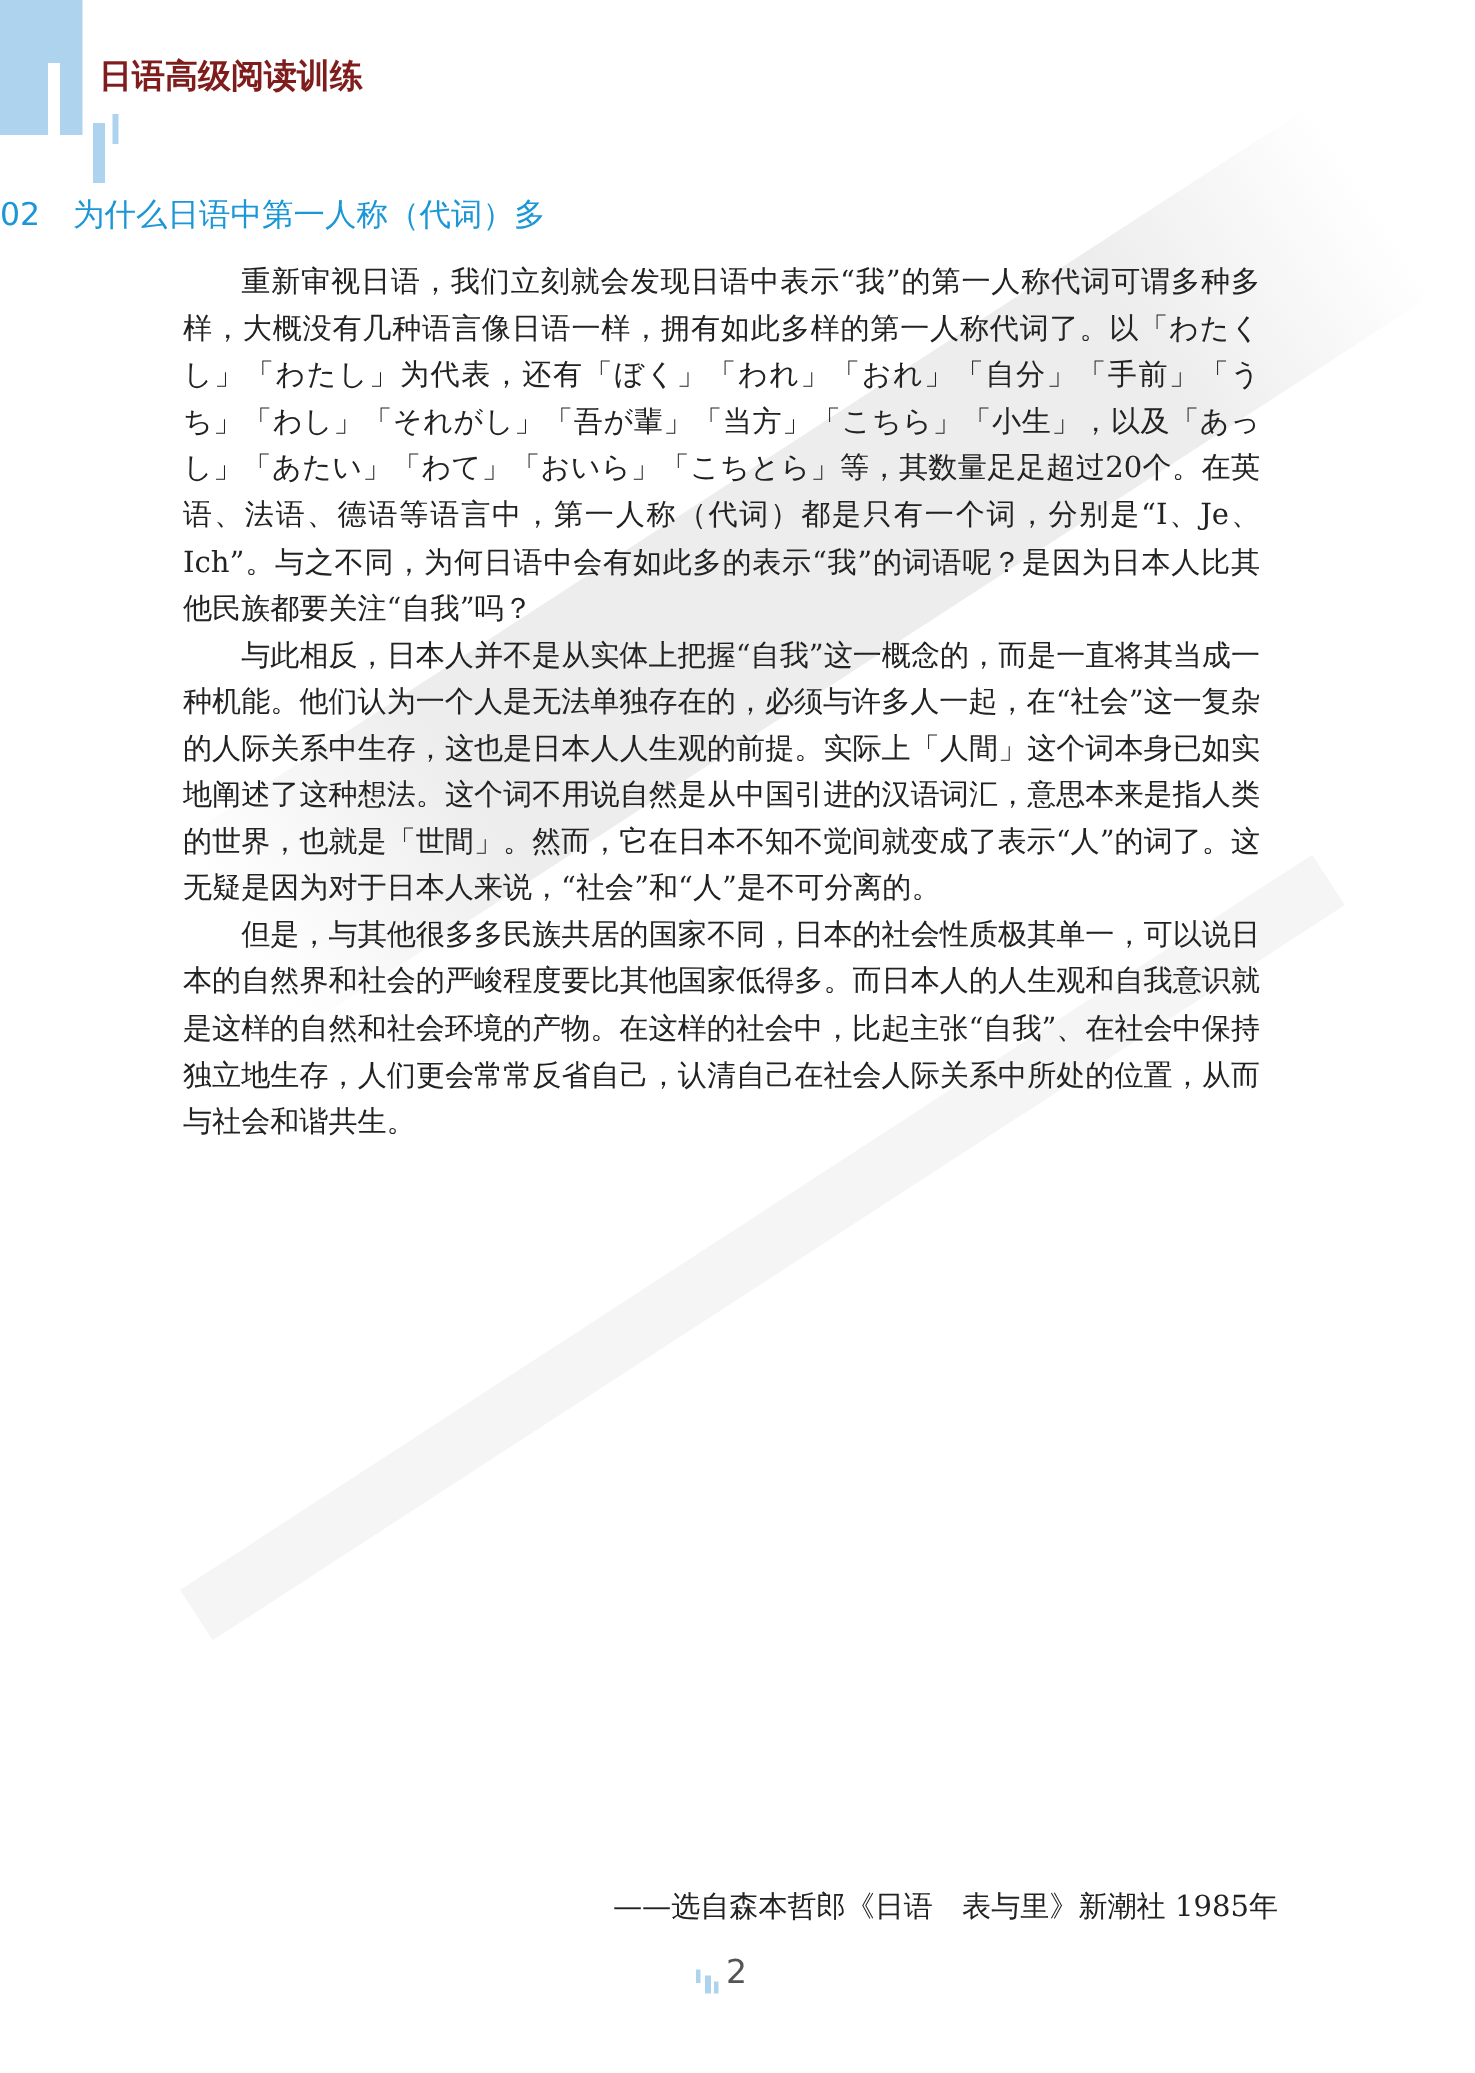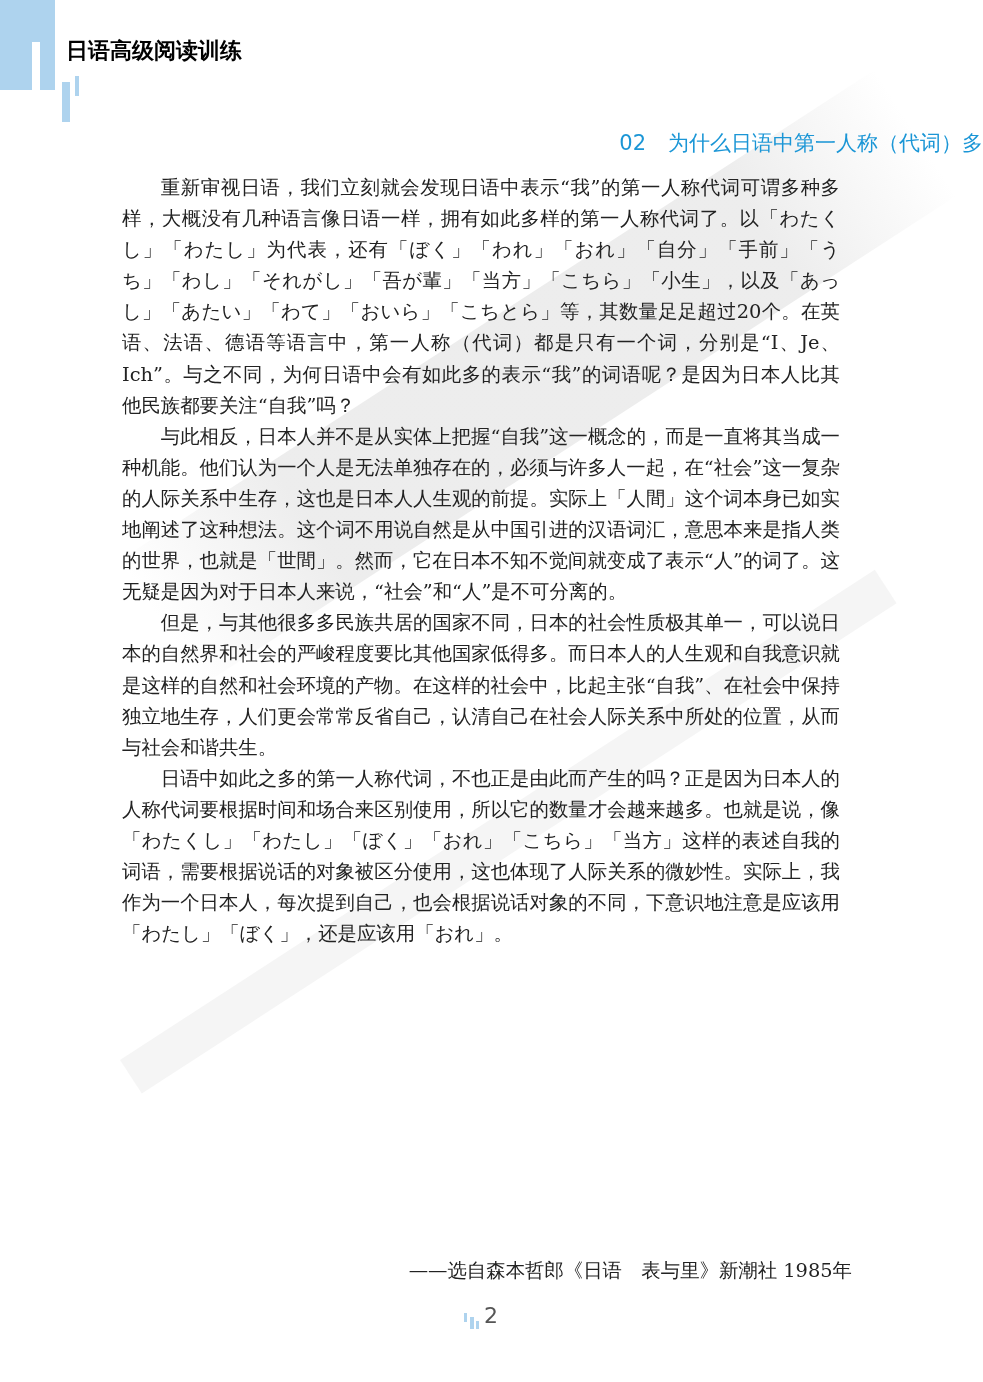--- a/index.html
+++ b/index.html
@@ -13,24 +13,24 @@
     background: linear-gradient(90deg, rgba(200,200,200,0.0), rgba(190,190,190,0.28) 20%, rgba(190,190,190,0.28) 80%, rgba(200,200,200,0.0));
     transform: rotate(-33deg); transform-origin: left top;
   }
   .watermark2 {
     position: absolute; left: 120px; top: 1060px; width: 900px; height: 40px;
     background: rgba(200,200,200,0.18);
     transform: rotate(-33deg); transform-origin: left top;
   }
   .running-head {
     position: absolute; left: 66px; top: 36px; font-size: 22px; font-weight: bold;
-    color: #000000; font-family: "DejaVu Sans", "Liberation Sans", sans-serif; letter-spacing: 0px;
+    color: #7f1d1d; font-family: "DejaVu Sans", "Liberation Sans", sans-serif; letter-spacing: 0px;
   }
   .title {
-    position: absolute; left: 0; width: 983px; top: 129px; text-align: right;
+    position: absolute; left: 0; width: 983px; top: 129px; text-align: left;
     font-size: 21px; color: #1b96d6; font-family: "DejaVu Sans", "Liberation Sans", sans-serif;
   }
   .title .num { margin-right: 22px; }
   .article {
     position: absolute; left: 122px; top: 172px; width: 718px;
     font-size: 19.4px; line-height: 31.1px; color: #222; text-align: justify;
   }
   .article p { margin: 0; text-indent: 2em; }
   .source {
     position: absolute; right: 131px; top: 1257px; font-size: 19.4px; color: #222; text-align: right;
@@ -59,21 +59,20 @@
 <div class="running-head">日语高级阅读训练</div>
 
 <div class="title">
   <span class="num">02</span><span>为什么日语中第一人称（代词）多</span>
 </div>
 
 <div class="article">
   <p>重新审视日语，我们立刻就会发现日语中表示“我”的第一人称代词可谓多种多样，大概没有几种语言像日语一样，拥有如此多样的第一人称代词了。以「わたくし」「わたし」为代表，还有「ぼく」「われ」「おれ」「自分」「手前」「うち」「わし」「それがし」「吾が輩」「当方」「こちら」「小生」，以及「あっし」「あたい」「わて」「おいら」「こちとら」等，其数量足足超过20个。在英语、法语、德语等语言中，第一人称（代词）都是只有一个词，分别是“I、Je、Ich”。与之不同，为何日语中会有如此多的表示“我”的词语呢？是因为日本人比其他民族都要关注“自我”吗？</p>
   <p>与此相反，日本人并不是从实体上把握“自我”这一概念的，而是一直将其当成一种机能。他们认为一个人是无法单独存在的，必须与许多人一起，在“社会”这一复杂的人际关系中生存，这也是日本人人生观的前提。实际上「人間」这个词本身已如实地阐述了这种想法。这个词不用说自然是从中国引进的汉语词汇，意思本来是指人类的世界，也就是「世間」。然而，它在日本不知不觉间就变成了表示“人”的词了。这无疑是因为对于日本人来说，“社会”和“人”是不可分离的。</p>
   <p>但是，与其他很多多民族共居的国家不同，日本的社会性质极其单一，可以说日本的自然界和社会的严峻程度要比其他国家低得多。而日本人的人生观和自我意识就是这样的自然和社会环境的产物。在这样的社会中，比起主张“自我”、在社会中保持独立地生存，人们更会常常反省自己，认清自己在社会人际关系中所处的位置，从而与社会和谐共生。</p>
-  <p>日语中如此之多的第一人称代词，不也正是由此而产生的吗？正是因为日本人的人称代词要根据时间和场合来区别使用，所以它的数量才会越来越多。也就是说，像「わたくし」「わたし」「ぼく」「おれ」「こちら」「当方」这样的表述自我的词语，需要根据说话的对象被区分使用，这也体现了人际关系的微妙性。实际上，我作为一个日本人，每次提到自己，也会根据说话对象的不同，下意识地注意是应该用「わたし」「ぼく」，还是应该用「おれ」。</p>
 </div>
 
 <div class="source">——选自森本哲郎《日语　表与里》新潮社 1985年</div>
 
 <div class="folio">
   <div class="bars">
     <span style="left:2px;top:8px;width:3px;height:9px;"></span>
     <span style="left:8px;top:12px;width:4px;height:12px;"></span>
     <span style="left:14px;top:16px;width:3px;height:8px;"></span>
   </div>

